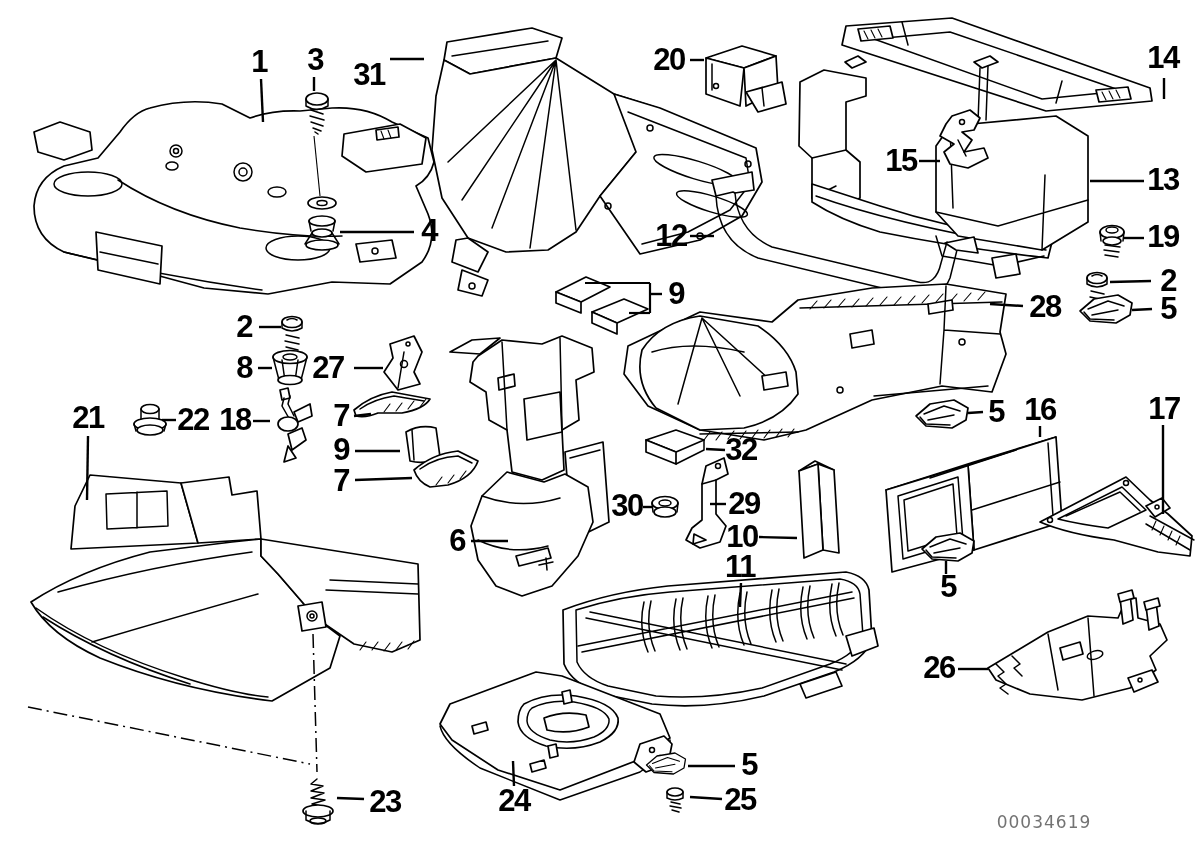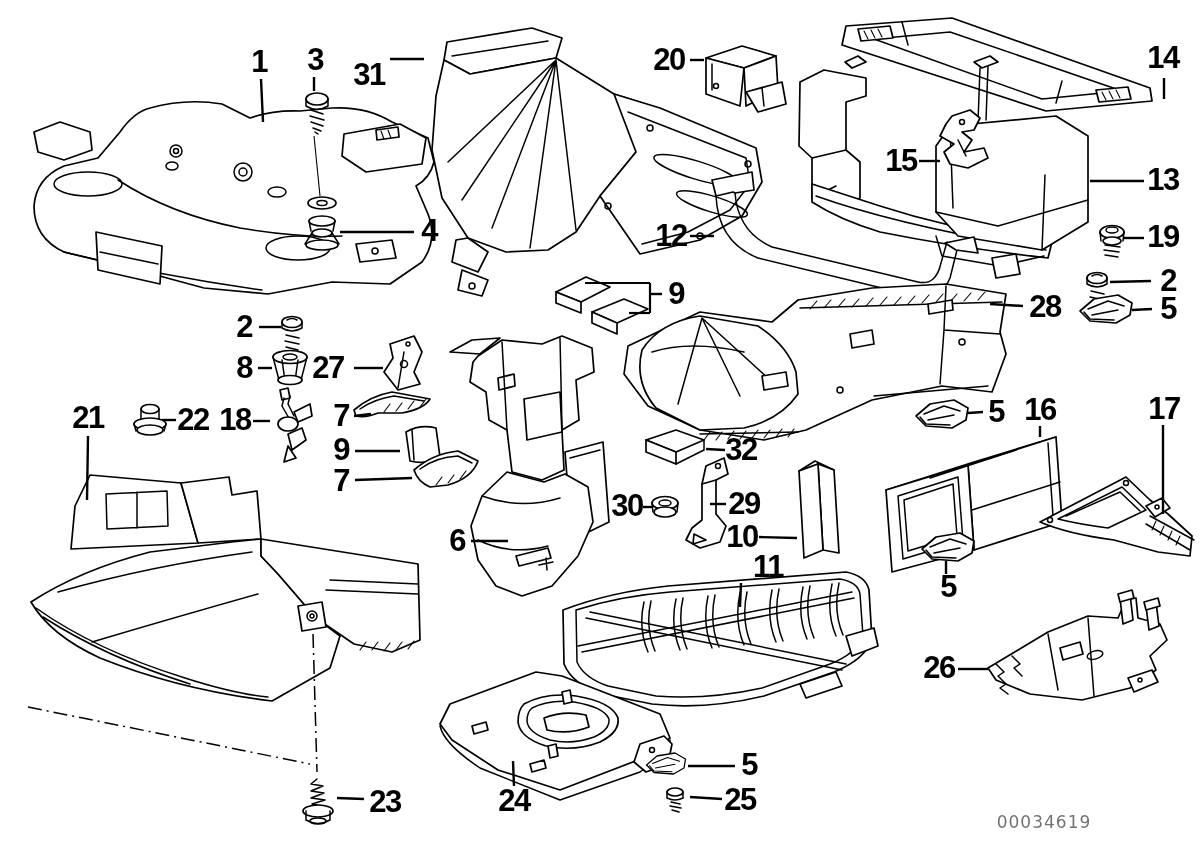--- a/index.html
+++ b/index.html
@@ -416,21 +416,21 @@
       <div class="callout" style="left: 88px; top: 418px;">21</div>
       <div class="callout" style="left: 193px; top: 420px;">22</div>
       <div class="callout" style="left: 235px; top: 420px;">18</div>
       <div class="callout" style="left: 341px; top: 416px;">7</div>
       <div class="callout" style="left: 341px; top: 450px;">9</div>
       <div class="callout" style="left: 341px; top: 481px;">7</div>
       <div class="callout" style="left: 457px; top: 541px;">6</div>
       <div class="callout" style="left: 627px; top: 506px;">30</div>
       <div class="callout" style="left: 744px; top: 504px;">29</div>
       <div class="callout" style="left: 742px; top: 537px;">10</div>
-      <div class="callout" style="left: 768px; top: 567px;">11</div>
+      <div class="callout" style="left: 740px; top: 567px;">11</div>
       <div class="callout" style="left: 741px; top: 450px;">32</div>
       <div class="callout" style="left: 1040px; top: 410px;">16</div>
       <div class="callout" style="left: 1164px; top: 409px;">17</div>
       <div class="callout" style="left: 996px; top: 412px;">5</div>
       <div class="callout" style="left: 948px; top: 587px;">5</div>
       <div class="callout" style="left: 939px; top: 668px;">26</div>
       <div class="callout" style="left: 385px; top: 802px;">23</div>
       <div class="callout" style="left: 514px; top: 801px;">24</div>
       <div class="callout" style="left: 749px; top: 765px;">5</div>
       <div class="callout" style="left: 740px; top: 800px;">25</div>

